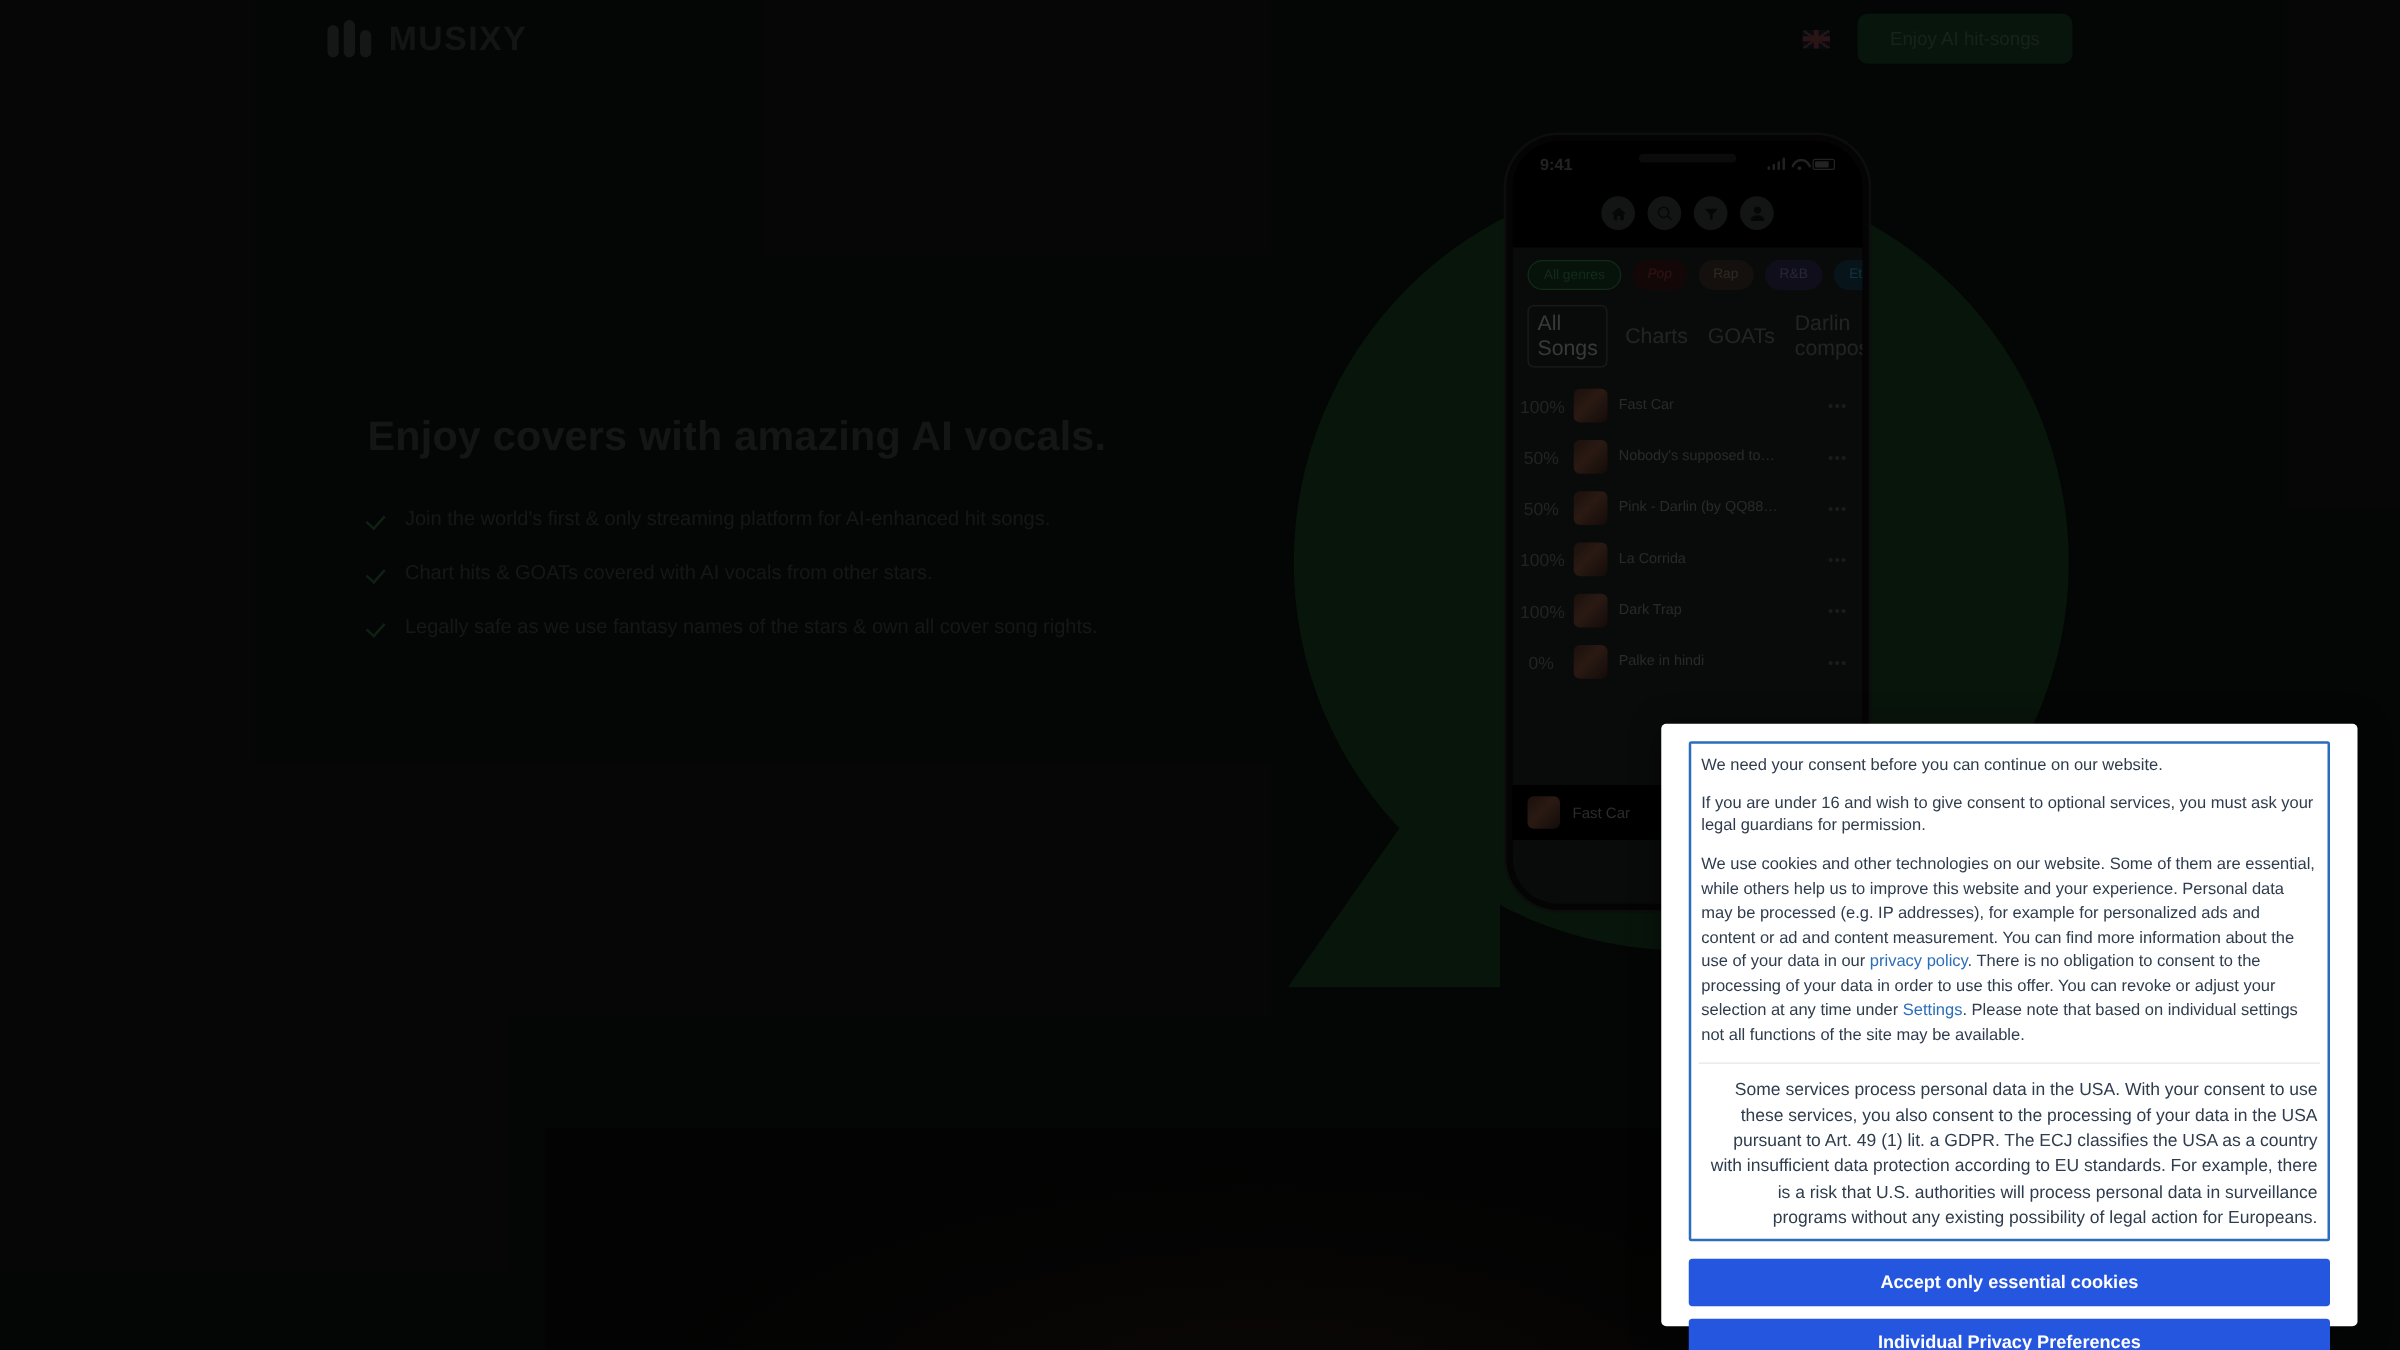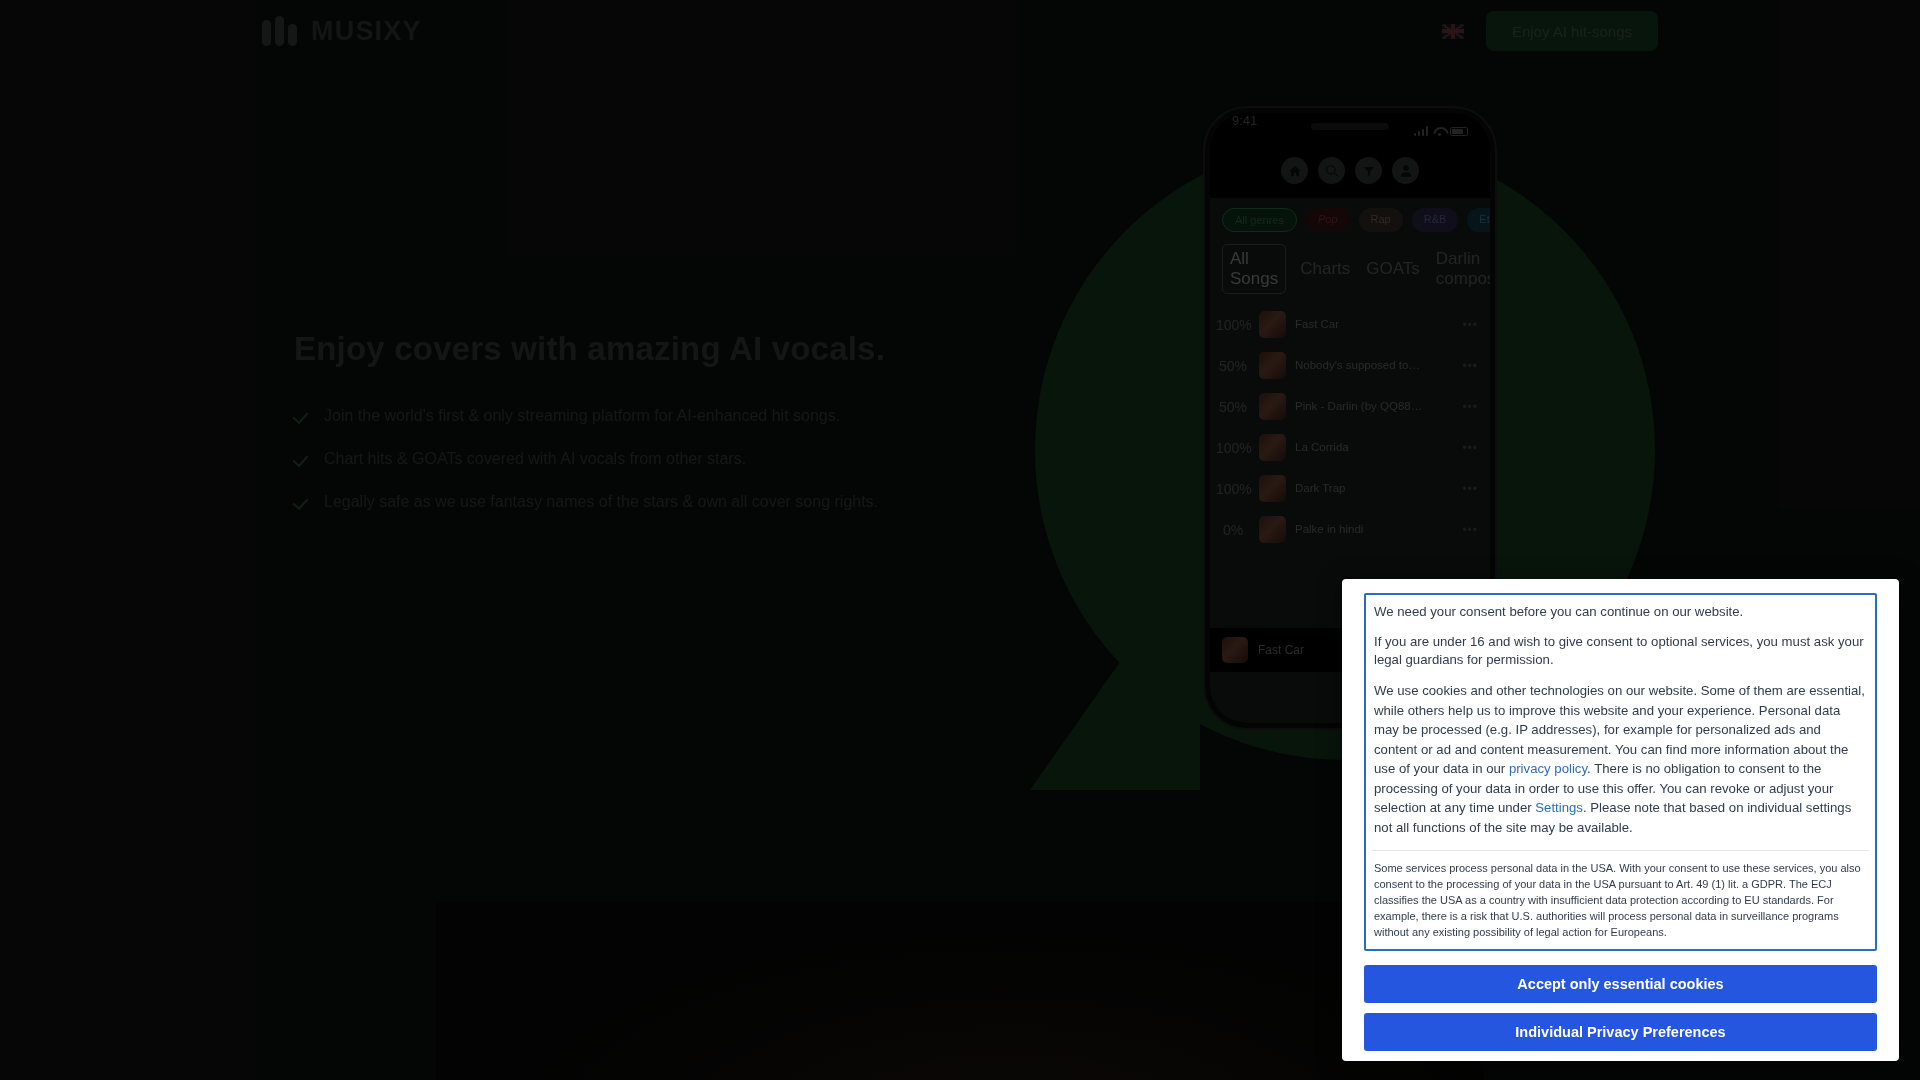--- a/index.html
+++ b/index.html
@@ -94,22 +94,22 @@
   }
   .phone {
     position:absolute; left:1205px; top:108px;
     width:290px; height:620px;
     background:#000; border-radius:42px;
     border:5px solid #090b0a;
     box-shadow:0 0 0 2px #1b1d1c;
     overflow:hidden;
   }
   .phone-status {
-    height:36px; display:flex; 
-    padding:0 22px; color:#4a4c4b; font-size:13px; font-weight:400;
+    height:36px; display:flex; align-items:center;
+    padding:0 22px; color:#4a4c4b; font-size:13px; font-weight:700;
   }
   .phone-status .clock { flex:0 0 auto; }
   .phone-notch {
     position:absolute; left:50%; top:10px; transform:translateX(-50%);
     width:78px; height:7px; border-radius:5px; background:#171918;
   }
   .phone-status .sig { margin-left:auto; display:flex; align-items:center; gap:5px; }
   .bars { display:flex; align-items:flex-end; gap:1.5px; height:10px; }
   .bars i { display:block; width:2.5px; background:#4a4c4b; border-radius:1px; }
   .bars i:nth-child(1){height:3px}.bars i:nth-child(2){height:5px}
@@ -191,33 +191,32 @@
     position:absolute; inset:0; background:rgba(0,0,0,.55); z-index:40;
   }
   .cookie-dialog {
     position:absolute; left:1329px; top:579px;
     width:557px; height:482px;
     background:#fff; border-radius:4px;
     z-index:50;
     display:flex; flex-direction:column;
     padding:14px 22px 16px;
     box-shadow:0 4px 26px rgba(0,0,0,.45);
-    margin-left:13px;
   }
   .consent-box {
     border:2px solid #2a6ebb; border-radius:2px;
     padding:8px 2px 8px 2px;
     color:#2d3b4c;
   }
   .consent-scroll { padding:0 6px; }
   .consent-lead { font-size:13.2px; line-height:1.42; margin-bottom:11px; color:#2f3c4d; }
   .consent-body { font-size:13.2px; line-height:1.48; color:#2f3c4d; }
   .consent-body a, .consent-lead a { color:#2a6ebb; text-decoration:none; }
   .consent-divider { height:1px; background:#e2e5e8; margin:13px 4px 10px; }
-  .consent-usa { font-size:11px; line-height:1.45; color:#2f3c4d; padding:0 6px; }
+  .consent-usa { font-size:14px; line-height:1.45; color:#2f3c4d; padding:0 6px;text-align:right; }
 
   .dialog-actions { margin-top:14px; display:flex; flex-direction:column; gap:10px; }
   .dlg-btn {
     width:100%; height:38px; border:none; border-radius:3px;
     background:#2556e0; color:#fff;
     font-size:14.5px; font-weight:700;
     font-family:"Liberation Sans", sans-serif;
     cursor:pointer;
   }
 </style>

